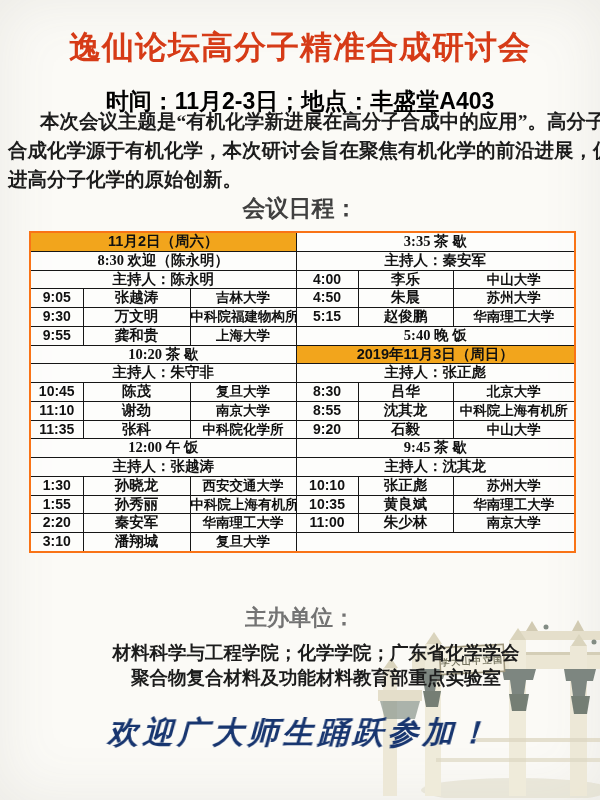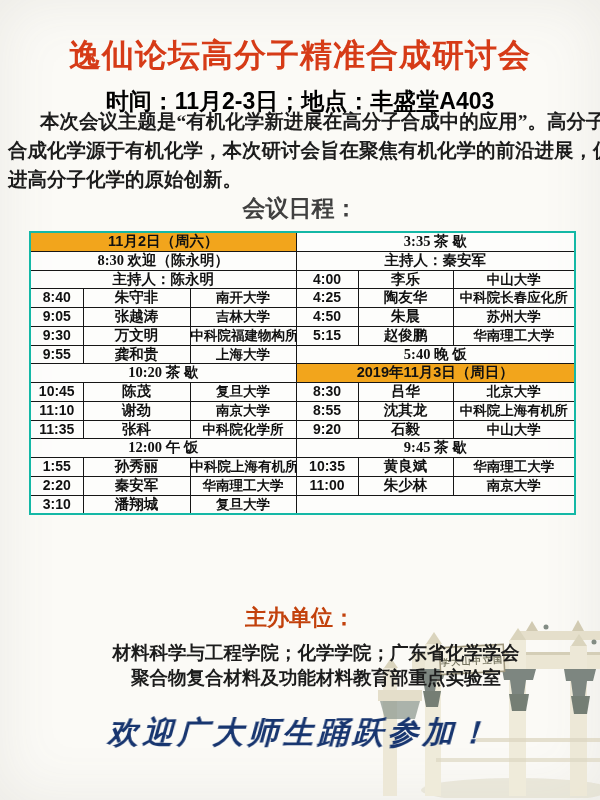--- a/index.html
+++ b/index.html
@@ -7,21 +7,21 @@
     position:relative;
     width:600px;height:800px;
     background:#fbfaf6;
     overflow:hidden;
     font-family:"Liberation Sans","DejaVu Sans",sans-serif;
     box-shadow:inset 0 0 60px rgba(100,95,85,0.10);
   }
   .abs{position:absolute;left:0;width:100%;text-align:center;}
 
   .title{
-    top:34px;font-size:32px;font-weight:bold;letter-spacing:1px;
+    top:26px;font-size:32px;font-weight:bold;letter-spacing:1px;
     color:#d63b17;
   }
   .subtitle{
     top:86px;font-size:23px;font-weight:bold;
     color:#000000;
   }
   .intro{
     position:absolute;top:107px;left:8px;width:586px;
     font-family:"Liberation Serif","DejaVu Serif",serif;
     font-weight:600;font-size:19.5px;line-height:29px;color:#1c1c1c;
@@ -29,21 +29,21 @@
   .intro .line{white-space:nowrap;}
   .intro .line:first-child{text-indent:32px;}
 
   .agenda-heading{
     top:193px;font-size:23px;font-weight:bold;color:#404040;
   }
 
   .agenda-wrap{position:absolute;top:231px;left:29px;z-index:2;}
   table.agenda{
     border-collapse:collapse;table-layout:fixed;width:547px;
-    border:2px solid #14b8a6;
+    border:2px solid #f97316;
     background:rgba(255,255,255,0.55);
   }
   table.agenda td{
     border:1px solid #161616;
     height:17.75px;padding:0;line-height:17.75px;
     text-align:center;vertical-align:middle;
     white-space:nowrap;overflow:hidden;
     color:#111;
   }
   td.mid{border-right-width:2px;}
@@ -51,21 +51,21 @@
     background:#f2a51c;
     font-family:"Liberation Sans","DejaVu Sans",sans-serif;
     font-weight:bold;font-size:14.5px;
   }
   td.c-time{font-family:"Liberation Sans","DejaVu Sans",sans-serif;font-weight:bold;font-size:14px;}
   td.c-name{font-family:"Liberation Serif","DejaVu Serif",serif;font-weight:700;font-size:14.5px;}
   td.c-affil{font-family:"Liberation Serif","DejaVu Serif",serif;font-weight:700;font-size:13.5px;}
   td.span{font-family:"Liberation Serif","DejaVu Serif",serif;font-weight:700;font-size:14.5px;}
 
   .organizer-heading{
-    top:603px;font-size:22px;font-weight:bold;color:#c2410c;z-index:2;
+    top:603px;font-size:22px;font-weight:bold;color:#737373;z-index:2;
   }
   .org-line{
     font-family:"Liberation Serif","DejaVu Serif",serif;
     font-weight:700;font-size:18.5px;color:#1c1c1c;z-index:2;margin-left:16px;
   }
   .org1{top:640px;}
   .org2{top:665px;}
 
   .slogan{
     top:712px;font-size:31px;font-weight:bold;font-style:italic;
@@ -115,28 +115,20 @@
             <td colspan="3" class="span mid">8:30 欢迎（陈永明）</td>
             <td colspan="3" class="span">主持人：秦安军</td>
           </tr>
           <tr>
             <td colspan="3" class="span mid">主持人：陈永明</td>
             <td class="c-time">4:00</td>
             <td class="c-name">李乐</td>
             <td class="c-affil">中山大学</td>
           </tr>
           <tr>
-            <td class="c-time">8:40</td>
-            <td class="c-name">朱守非</td>
-            <td class="c-affil mid">南开大学</td>
-            <td class="c-time">4:25</td>
-            <td class="c-name">陶友华</td>
-            <td class="c-affil">中科院长春应化所</td>
-          </tr>
-          <tr>
             <td class="c-time">9:05</td>
             <td class="c-name">张越涛</td>
             <td class="c-affil mid">吉林大学</td>
             <td class="c-time">4:50</td>
             <td class="c-name">朱晨</td>
             <td class="c-affil">苏州大学</td>
           </tr>
           <tr>
             <td class="c-time">9:30</td>
             <td class="c-name">万文明</td>
@@ -149,20 +141,24 @@
             <td class="c-time">9:55</td>
             <td class="c-name">龚和贵</td>
             <td class="c-affil mid">上海大学</td>
             <td colspan="3" class="span">5:40 晚 饭</td>
           </tr>
           <tr>
             <td colspan="3" class="span mid">10:20 茶 歇</td>
             <td colspan="3" class="hdr">2019年11月3日（周日）</td>
           </tr>
           <tr>
+            <td colspan="3" class="span mid">主持人：朱守非</td>
+            <td colspan="3" class="span">主持人：张正彪</td>
+          </tr>
+          <tr>
             <td class="c-time">10:45</td>
             <td class="c-name">陈茂</td>
             <td class="c-affil mid">复旦大学</td>
             <td class="c-time">8:30</td>
             <td class="c-name">吕华</td>
             <td class="c-affil">北京大学</td>
           </tr>
           <tr>
             <td class="c-time">11:10</td>
             <td class="c-name">谢劲</td>
@@ -175,20 +171,32 @@
             <td class="c-time">11:35</td>
             <td class="c-name">张科</td>
             <td class="c-affil mid">中科院化学所</td>
             <td class="c-time">9:20</td>
             <td class="c-name">石毅</td>
             <td class="c-affil">中山大学</td>
           </tr>
           <tr>
             <td colspan="3" class="span mid">12:00 午 饭</td>
             <td colspan="3" class="span">9:45 茶 歇</td>
+          </tr>
+          <tr>
+            <td colspan="3" class="span mid">主持人：张越涛</td>
+            <td colspan="3" class="span">主持人：沈其龙</td>
+          </tr>
+          <tr>
+            <td class="c-time">1:30</td>
+            <td class="c-name">孙晓龙</td>
+            <td class="c-affil mid">西安交通大学</td>
+            <td class="c-time">10:10</td>
+            <td class="c-name">张正彪</td>
+            <td class="c-affil">苏州大学</td>
           </tr>
           <tr>
             <td class="c-time">1:55</td>
             <td class="c-name">孙秀丽</td>
             <td class="c-affil mid">中科院上海有机所</td>
             <td class="c-time">10:35</td>
             <td class="c-name">黄良斌</td>
             <td class="c-affil">华南理工大学</td>
           </tr>
           <tr>

